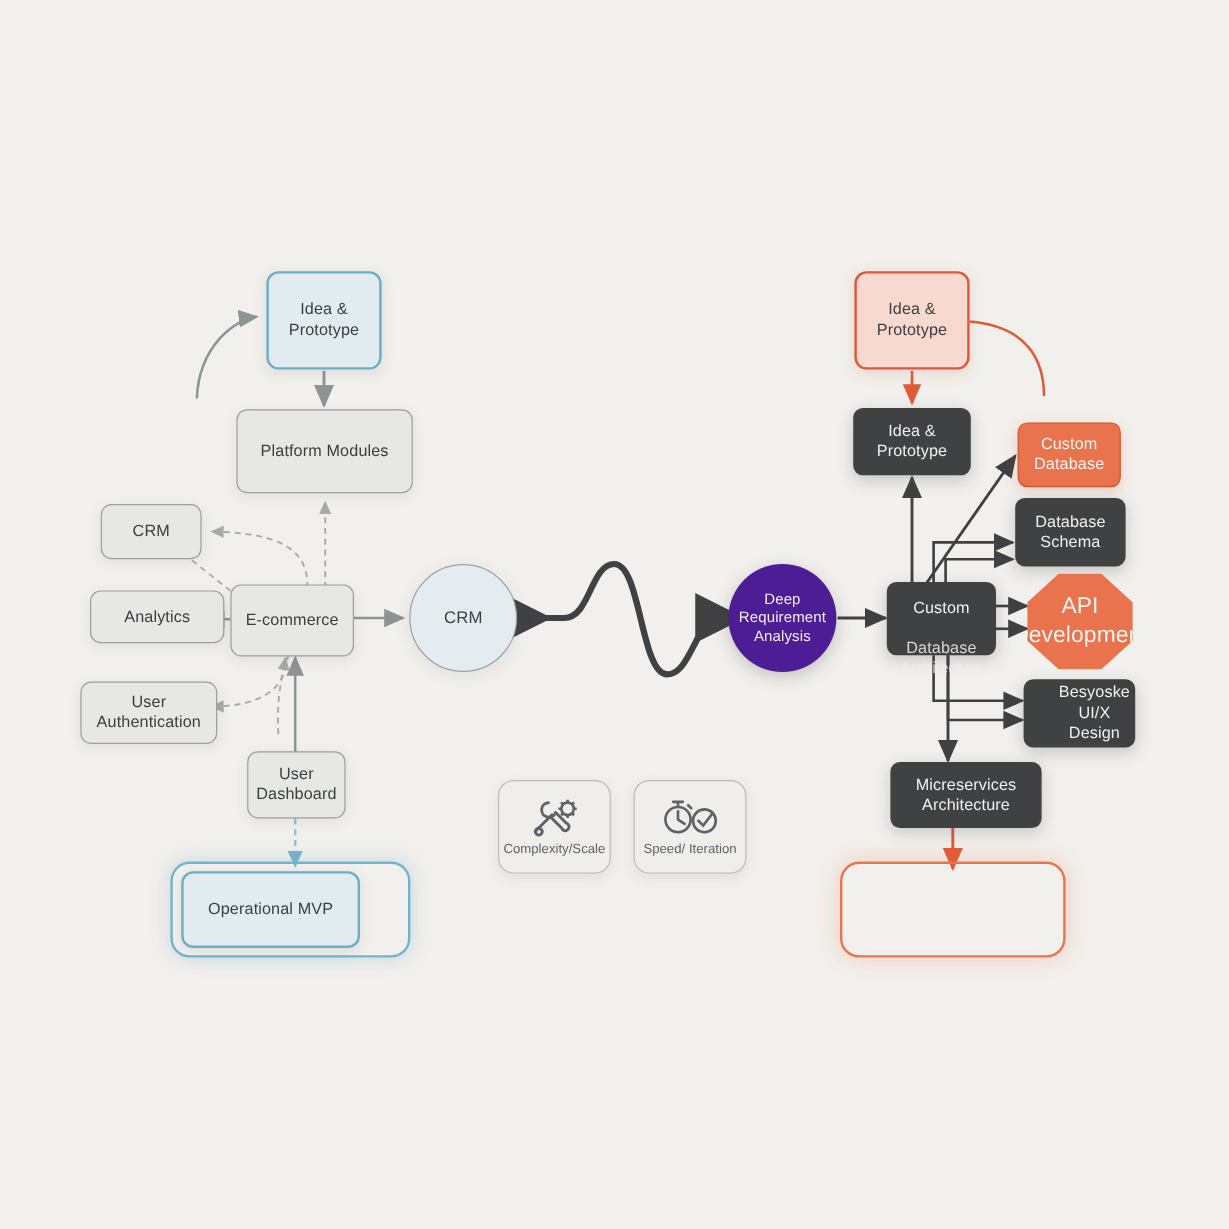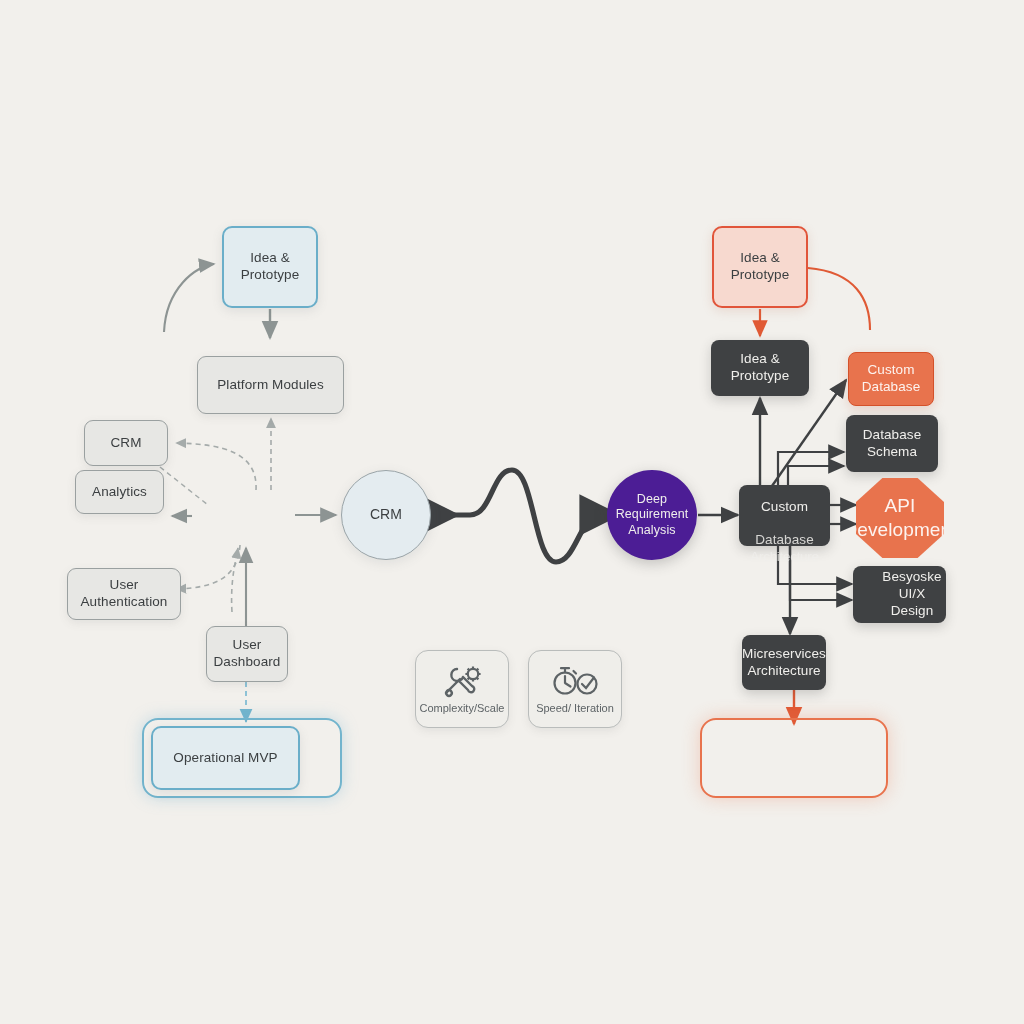--- a/index.html
+++ b/index.html
@@ -202,29 +202,30 @@
     <path d="M790,546 L790,600 L852,600" fill="none" stroke="#3f4143" stroke-width="2.2" marker-end="url(#ah-dark)"></path>
 
     <path d="M790,546 L790,634" fill="none" stroke="#3f4143" stroke-width="2.4" marker-end="url(#ah-dark)"></path>
 
     <path d="M794,690 L794,724" fill="none" stroke="#e05a35" stroke-width="2.4" marker-end="url(#ah-orange)"></path>
   </svg>
 
   <div class="node blue" style="left:222px;top:226px;width:96px;height:82px;">Idea &amp;
 Prototype</div>
 
-  <div class="node grey" style="left:197px;top:356px;width:147px;height:58px;">Platform Modules</div>
+  <div class="node grey" style="left:197px;top:341px;width:147px;height:70px;">Platform Modules</div>
 
   <div class="node grey" style="left:84px;top:420px;width:84px;height:46px;">CRM</div>
 
-  <div class="node grey" style="left:75px;top:470px;width:89px;height:44px;text-align:right;">Analytics</div>
+  <div class="node grey" style="left:75px;top:492px;width:112px;height:44px;text-align:right;">Analytics</div>
 
   <div class="node grey" style="left:67px;top:568px;width:114px;height:52px;">User
 Authentication</div>
 
+  <div class="node grey" style="left:192px;top:487px;width:103px;height:60px;">E-commerce</div>
 
   <div class="node grey" style="left:206px;top:626px;width:82px;height:56px;">User
 Dashboard</div>
 
   <div class="node blue-outer" style="position:absolute;left:142px;top:718px;width:200px;height:80px;"></div>
   <div class="node blue" style="left:151px;top:726px;width:149px;height:64px;">Operational MVP</div>
 
   <div class="node circle-light" style="left:341px;top:470px;width:90px;height:90px;">CRM</div>
 
   <div class="legend" style="left:415px;top:650px;width:94px;height:78px;">
@@ -284,18 +285,18 @@
 
   <div class="node dark" style="left:846px;top:415px;width:92px;height:57px;">Database
 Schema</div>
 
   <div class="node octagon" style="left:856px;top:478px;width:88px;height:80px;">API
 Development</div>
 
   <div class="node dark" style="left:853px;top:566px;width:93px;height:57px;padding-left:25px;">Besyoske
 UI/X Design</div>
 
-  <div class="node dark" style="left:742px;top:635px;width:84px;height:55px;">Micreservices
+  <div class="node dark" style="left:742px;top:635px;width:126px;height:55px;">Micreservices
 Architecture</div>
 
   <div class="node orange-outer" style="position:absolute;left:700px;top:718px;width:188px;height:80px;"></div>
 
 </div>
 
 </body></html>

